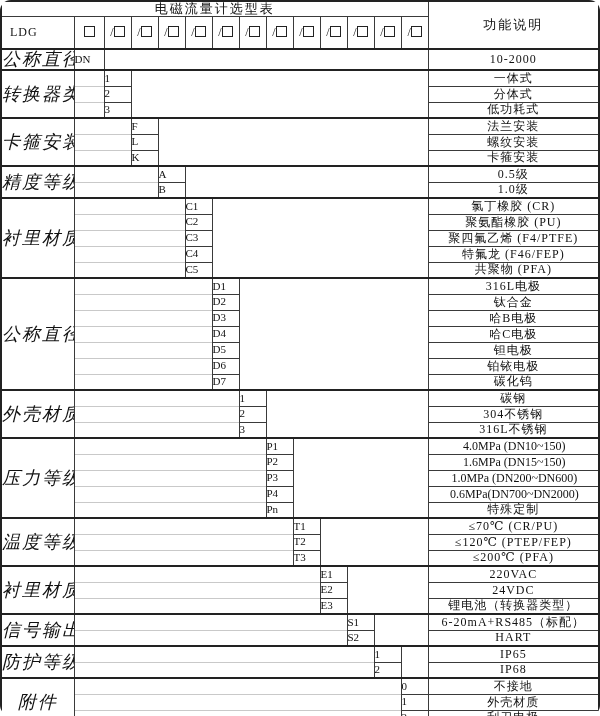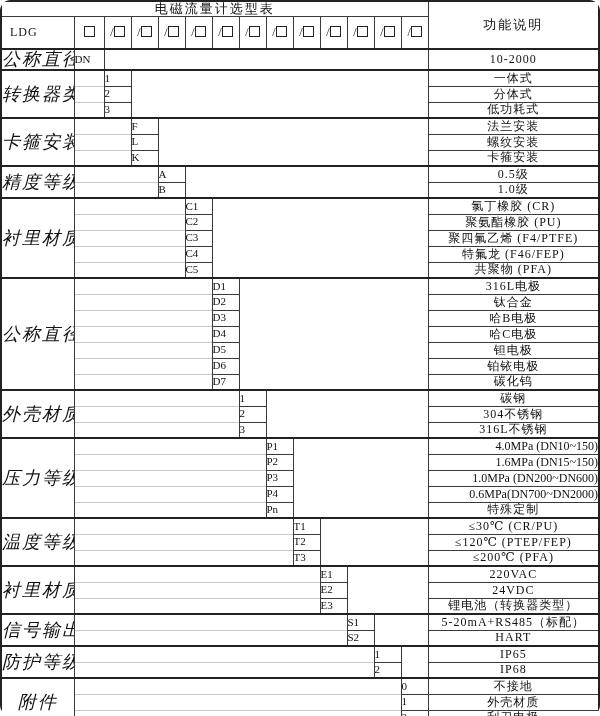--- a/index.html
+++ b/index.html
@@ -15,21 +15,21 @@
   tr.drow{height:16px;}
   td.title{text-align:center;font-size:13px;letter-spacing:2px;border:1px solid #3a3a3a;}
   td.rhead{text-align:center;font-size:13px;letter-spacing:2px;border:1px solid #3a3a3a;}
   td.mlabel{font-size:12px;padding-left:8px;border:1px solid #3a3a3a;letter-spacing:1px;}
   td.mbase,td.mslot{text-align:center;font-size:12px;border:1px solid #3a3a3a;}
   span.sq{display:inline-block;width:9px;height:9px;border:1px solid #222222;vertical-align:-1px;background:#ffffff;}
   span.slash{font-size:12px;}
   td.sec-label{text-align:center;font-size:18px;letter-spacing:2px;border:1px solid #3a3a3a;font-style:italic;}
   td.code{font-size:11px;border:1px solid #3a3a3a;}
   td.fn{text-align:center;font-size:12px;letter-spacing:1px;border:1px solid #3a3a3a;margin-top:40px;}
-  td.fn.left{text-align:right;padding-left:2px;letter-spacing:0;}
+  td.fn.left{text-align:center;padding-left:2px;letter-spacing:0;}
   td.approach{border-top:1px solid #c9c9c9;}
   td.tail{background:#ffffff;}
   tr.sec-start td{border-top:2px solid #222222;}
 </style>
 </head>
 <body>
 
 <div class="wrap">
   <table class="sel">
     <colgroup>
@@ -228,21 +228,21 @@
         <tr class="drow">
           <td class="approach" colspan="7"></td>
           <td class="code">Pn</td>
           <td class="fn">特殊定制</td>
         </tr>
         <tr class="drow sec-start">
           <td class="sec-label" rowspan="3">温度等级</td>
           <td class="approach" colspan="8"></td>
           <td class="code">T1</td>
           <td class="tail" rowspan="3" colspan="4"></td>
-          <td class="fn">≤30℃ (CR/PU)</td>
+          <td class="fn">≤70℃ (CR/PU)</td>
         </tr>
         <tr class="drow">
           <td class="approach" colspan="8"></td>
           <td class="code">T2</td>
           <td class="fn">≤120℃ (PTEP/FEP)</td>
         </tr>
         <tr class="drow">
           <td class="approach" colspan="8"></td>
           <td class="code">T3</td>
           <td class="fn">≤200℃ (PFA)</td>
@@ -262,21 +262,21 @@
         <tr class="drow">
           <td class="approach" colspan="9"></td>
           <td class="code">E3</td>
           <td class="fn">锂电池（转换器类型）</td>
         </tr>
         <tr class="drow sec-start">
           <td class="sec-label" rowspan="2">信号输出</td>
           <td class="approach" colspan="10"></td>
           <td class="code">S1</td>
           <td class="tail" rowspan="2" colspan="2"></td>
-          <td class="fn">5-20mA+RS485（标配）</td>
+          <td class="fn">6-20mA+RS485（标配）</td>
         </tr>
         <tr class="drow">
           <td class="approach" colspan="10"></td>
           <td class="code">S2</td>
           <td class="fn">HART</td>
         </tr>
         <tr class="drow sec-start">
           <td class="sec-label" rowspan="2">防护等级</td>
           <td class="approach" colspan="11"></td>
           <td class="code">1</td>

